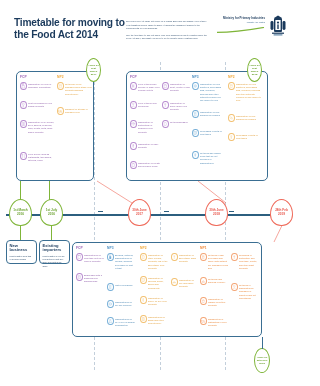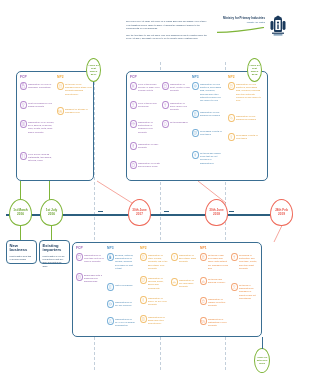--- a/index.html
+++ b/index.html
@@ -104,20 +104,21 @@
   
   .stem { position:absolute; background:#7fb539; width:.9px; }
   .stem.blue { background:#3a6e92; }
   svg.lead { position:absolute; left:0; top:0; width:298px; height:386px; pointer-events:none; }
 </style>
 </head>
 <body>
 
 <div id="stage">
 
+  <div class="hdr-title">Timetable for moving to the Food Act 2014</div>
 
   <div class="hdr-intro">
     <p>The new Food Act came into force on 1 March 2016 and will change over a three-year transition period (2016 to 2019). It shows the changes it makes to the requirements for your business.</p>
     <p>Use the timetable to find out when your food business needs to register under the Food Act 2014, and what you need to do to operate under existing rules.</p>
   </div>
 
   <div class="logo">
     <div class="logo-txt">
       <div class="logo-l1">Ministry for Primary Industries</div>
       <div class="logo-l2">Manatū Ahu Matua</div>

